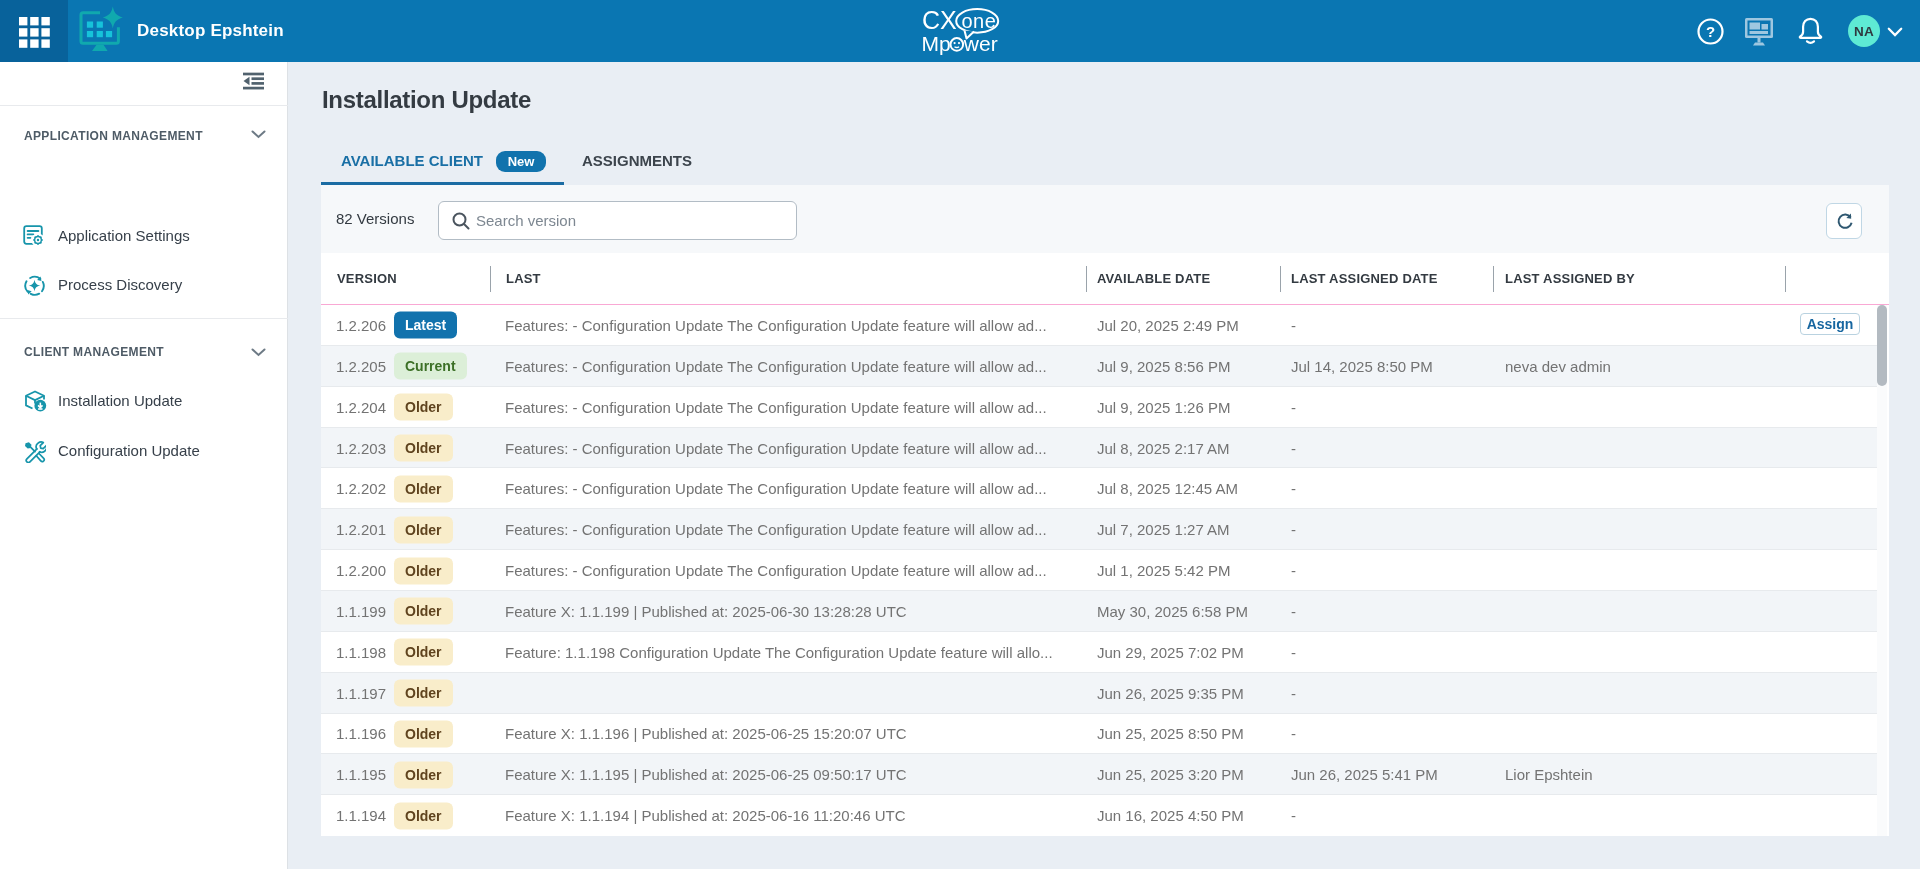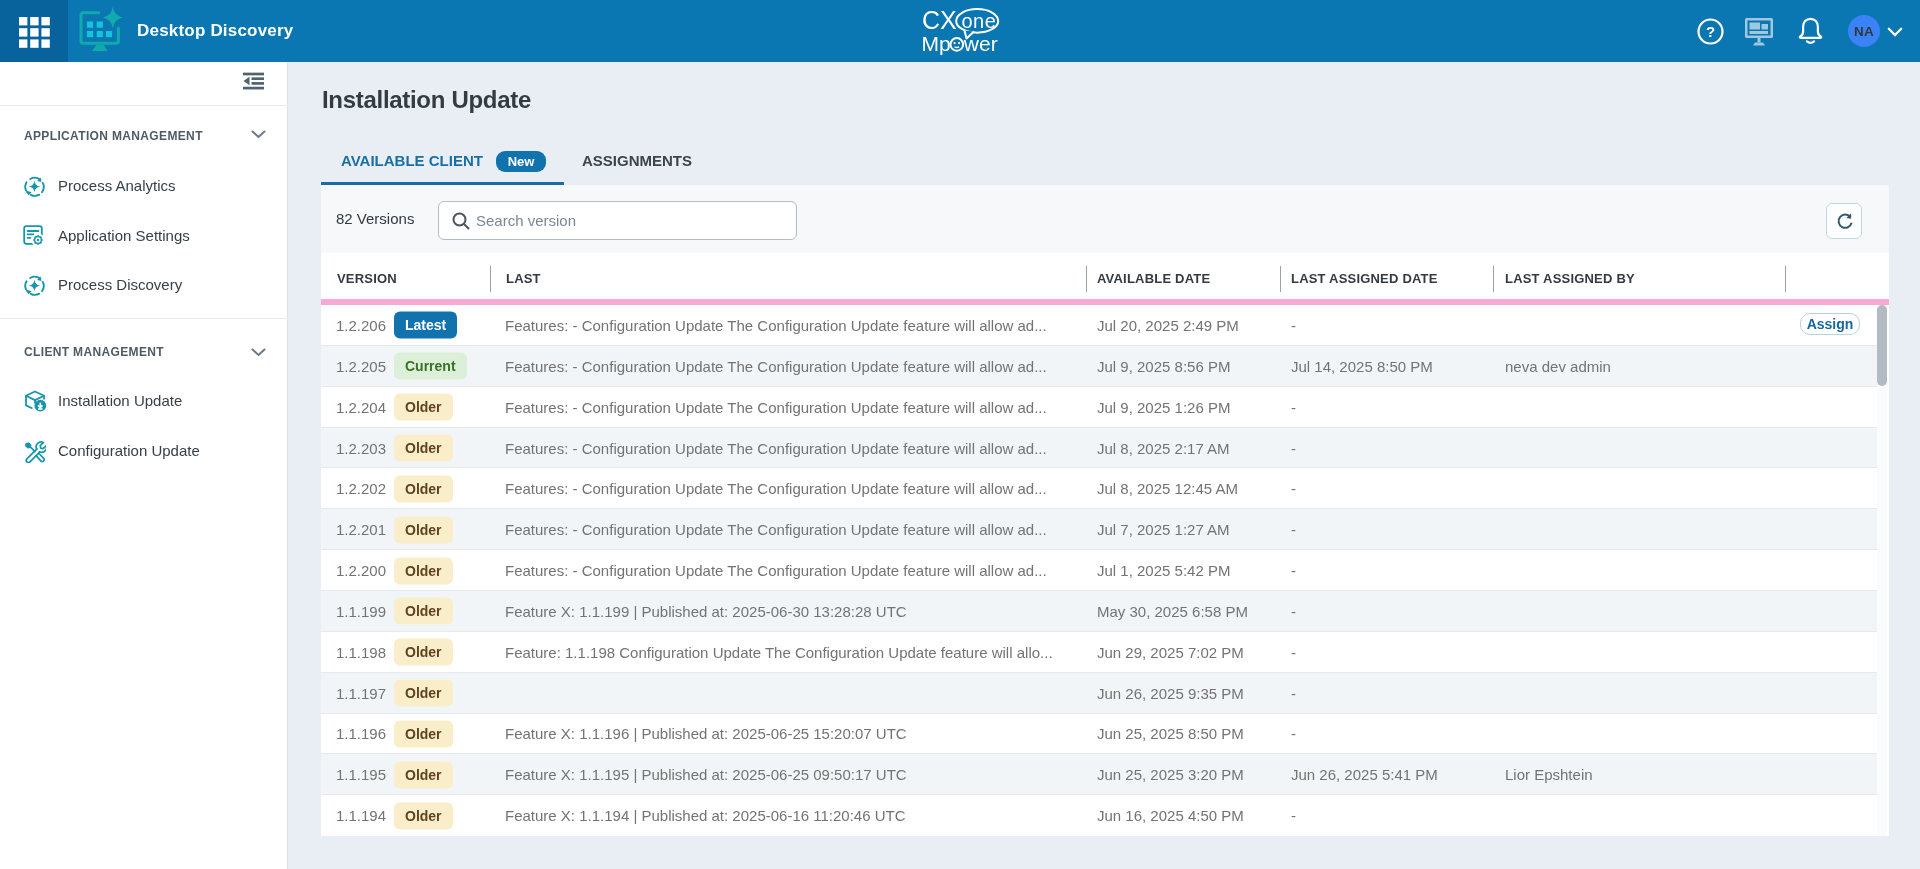--- a/index.html
+++ b/index.html
@@ -4,21 +4,21 @@
 *{margin:0;padding:0;box-sizing:border-box}
 html,body{width:1920px;height:869px;overflow:hidden;font-family:"Liberation Sans",sans-serif;background:#e9eef4}
 
 .topbar{position:absolute;left:0;top:0;width:1920px;height:62px;background:#0a76b2}
 .waffle{position:absolute;left:0;top:0;width:68px;height:62px;background:#08629b}
 .waffle svg{position:absolute;left:19px;top:17px}
 .applogo{position:absolute;left:76px;top:4px}
 .apptitle{position:absolute;left:137px;top:0;height:62px;line-height:62px;color:#fff;font-size:17px;font-weight:bold;letter-spacing:.2px}
 .cxlogo{position:absolute;left:918px;top:7px}
 .hicon{position:absolute;top:0;height:62px;display:flex;align-items:center;justify-content:center}
-.avatar{position:absolute;left:1848px;top:15px;width:32px;height:32px;border-radius:50%;background:#3b82f6;color:#30393f;font-weight:bold;font-size:13.5px;display:flex;align-items:center;justify-content:center;letter-spacing:.3px}
+.avatar{position:absolute;left:1848px;top:15px;width:32px;height:32px;border-radius:50%;background:#5eead4;color:#30393f;font-weight:bold;font-size:13.5px;display:flex;align-items:center;justify-content:center;letter-spacing:.3px}
 
 .sidebar{position:absolute;left:0;top:62px;width:288px;height:807px;background:#fff;border-right:1px solid #dde1e5}
 .collapse{position:absolute;left:243px;top:9px}
 .sdiv{position:absolute;left:0;width:288px;border-top:1px solid #e8eaed}
 .sect{position:absolute;left:24px;font-size:12px;font-weight:bold;color:#4e5b66;letter-spacing:.35px}
 .schev{position:absolute;left:251px}
 .sitem{position:absolute;left:0;width:288px;height:48px}
 .sitem svg{position:absolute;left:23px;top:13px}
 .sitem .lbl{position:absolute;left:58px;top:0;height:48px;line-height:48px;font-size:15px;color:#37404a}
 
@@ -31,37 +31,37 @@
 
 .panel{position:absolute;left:33px;top:123px;width:1568px;height:651px;background:#fff}
 .toolbar{position:absolute;left:0;top:0;width:1568px;height:68px;background:#f6f8fa}
 .vcount{position:absolute;left:15px;top:0;height:68px;line-height:68px;font-size:15px;color:#333a41}
 .search{position:absolute;left:117px;top:16px;width:359px;height:39px;background:#fff;border:1px solid #b2bcc5;border-radius:6px}
 .search .ph{position:absolute;left:37px;top:0;height:37px;line-height:37px;font-size:15px;color:#7d8791}
 .search svg{position:absolute;left:13px;top:10px}
 .refresh{position:absolute;left:1505px;top:18px;width:36px;height:36px;border:1px solid #c0d7e5;border-radius:6px;background:#fff}
 .refresh svg{position:absolute;left:8px;top:8px}
 
-.thead{position:absolute;left:0;top:68px;width:1568px;height:52px;background:#fff;border-bottom:6px solid #f9a8d4}
+.thead{position:absolute;left:0;top:68px;width:1568px;height:52px;background:#fff;border-bottom:1px solid #f9a8d4}
 .th{position:absolute;top:0;height:52px;line-height:52px;font-size:13px;font-weight:bold;color:#333a41;letter-spacing:.2px}
 .hsep{position:absolute;top:13px;height:26px;width:1px;background:#9aa3ab}
 .row{position:absolute;left:0;width:1556px;background:#fff}
 .row.alt{background:#f2f5f8}
 .rsep{position:absolute;left:0;top:-1px;width:1556px;height:1px;background:#e7eaed}
 .c{position:absolute;top:0;height:100%;display:flex;align-items:center;font-size:15px;color:#737373;white-space:nowrap}
 .ver{left:15px}
 .note{left:184px}
 .avail{left:776px}
 .last{left:970px}
 .by{left:1184px}
 .badge{position:absolute;left:73px;top:50%;transform:translateY(-50%);height:27px;line-height:27px;border-radius:6px;font-size:14px;font-weight:bold;padding:0 11px}
 .badge.latest{background:#1172ad;color:#fff}
 .badge.current{background:#dcefd8;color:#3c7026}
 .badge.older{background:#f9edca;color:#5f431e}
-.assignbtn{position:absolute;left:1479px;top:8px;width:60px;height:22px;border:1.5px solid #b9d2e0;border-radius:10px;background:#fff;color:#1766a0;font-size:14px;font-weight:bold;text-align:center;line-height:20px}
+.assignbtn{position:absolute;left:1479px;top:8px;width:60px;height:22px;border:1.5px solid #b9d2e0;border-radius:4px;background:#fff;color:#1766a0;font-size:14px;font-weight:bold;text-align:center;line-height:20px}
 .sbtrack{position:absolute;left:1556px;top:120px;width:10px;height:531px;background:#fafbfc}
 .sbthumb{position:absolute;left:1556px;top:120px;width:10px;height:81px;background:#b3bac1;border-radius:5px}
 </style></head>
 <body>
 <div class="topbar">
   <div class="waffle">
       <svg width="31" height="31" viewBox="0 0 31 31">
         <g fill="#fff">
     <rect x="0" y="0" width="8.4" height="8.4"></rect>
           <rect x="11.2" y="0" width="8.4" height="8.4"></rect>
@@ -80,21 +80,21 @@
     <g fill="#16c3da">
       <rect x="10.9" y="17.5" width="6.2" height="6.2"></rect>
           <rect x="20.7" y="17.5" width="6.2" height="6.2"></rect>
       <rect x="10.9" y="27" width="6.2" height="6.2"></rect>
           <rect x="20.7" y="27" width="6.2" height="6.2"></rect>
       <rect x="29.9" y="27" width="6.2" height="6.2"></rect>
     </g>
     <path d="M20.5 40.8 L27.5 40.8 L31.6 47 L16 47 Z" fill="#10a9ae"></path>
     <path d="M36.8 2.5 C38.2 9.2 40.2 11.2 46.8 13.5 C40.2 15.8 38.2 17.8 36.8 24.5 C35.4 17.8 33.4 15.8 26.8 13.5 C33.4 11.2 35.4 9.2 36.8 2.5 Z" fill="#10a9ae"></path>
   </svg></div>
-  <div class="apptitle">Desktop Discovery</div>
+  <div class="apptitle">Desktop Epshtein</div>
   <div class="cxlogo"><svg width="88" height="48" viewBox="0 0 88 48">
     <text x="4" y="22.3" font-family="Liberation Sans" font-size="25" fill="#fff">CX</text>
     <ellipse cx="59.2" cy="13.9" rx="21" ry="11.8" fill="none" stroke="#fff" stroke-width="2"></ellipse>
     <text x="43.5" y="21" font-family="Liberation Sans" font-size="20" letter-spacing="0.5" fill="#fff">one</text>
     <path d="M46.5 23.5 L48.5 31.5 L56 24.5" fill="#0a76b2" stroke="#fff" stroke-width="2" stroke-linejoin="round"></path>
     <text x="3.6" y="43.8" font-family="Liberation Sans" font-size="21" fill="#fff">Mp</text>
     <circle cx="38.8" cy="37.4" r="6.3" fill="none" stroke="#fff" stroke-width="2"></circle>
     <circle cx="36.6" cy="36.1" r="1.1" fill="#fff"></circle>
         <circle cx="41" cy="36.1" r="1.1" fill="#fff"></circle>
     <path d="M36.5 39.7 Q38.8 41.4 41.1 39.7" fill="none" stroke="#fff" stroke-width="1.4"></path>
@@ -137,34 +137,20 @@
       <line x1="8.5" y1="11.4" x2="21" y2="11.4"></line>
       <line x1="0" y1="16.1" x2="21" y2="16.1"></line>
     </g>
     <path d="M0.5 9 L6.5 4.8 L6.5 13.2 Z" fill="#51626e"></path>
   </svg></div>
   <div class="sdiv" style="top:43px"></div>
   <div class="sect" style="top:67px">APPLICATION MANAGEMENT</div>
   <svg class="schev" style="top:68px" width="15" height="9" viewBox="0 0 15 9">
       <polyline points="1.5,1.5 7.5,7 13.5,1.5" fill="none" stroke="#6d7a85" stroke-width="2" stroke-linecap="round"></polyline>
     </svg>
-  <div class="sitem" style="top:100px">
-      <svg width="23" height="23" viewBox="0 0 23 23">
- <g fill="none" stroke="#1795ab" stroke-width="1.9" stroke-linecap="round">
-  <path d="M4.6 17.7 A9 9 0 0 1 3.5 7.3"></path>
-  <path d="M7.2 4 A9 9 0 0 1 17.3 4.8"></path>
-  <path d="M19.8 7.9 A9 9 0 0 1 19 17.2"></path>
-  <path d="M16.2 19.7 A9 9 0 0 1 7.8 19.8"></path>
- </g>
- <path d="M17.5 2.6 L18.5 7.1 L14.1 6 Z" fill="#1795ab"></path>
- <path d="M5.2 20.5 L4.4 16 L8.7 17.3 Z" fill="#1795ab"></path>
- <path d="M11.5 5.7 C12.2 9.5 13.6 10.9 17.4 11.6 C13.6 12.3 12.2 13.7 11.5 17.5 C10.8 13.7 9.4 12.3 5.6 11.6 C9.4 10.9 10.8 9.5 11.5 5.7 Z" fill="#1795ab"></path>
-</svg>
-      <div class="lbl">Process Analytics</div>
-    </div>
   <div class="sitem" style="top:150px">
       <svg width="22" height="22" viewBox="0 0 22 22">
  <rect x="1.2" y="1.2" width="17.6" height="17.6" rx="2.2" fill="none" stroke="#1795ab" stroke-width="1.8"></rect>
  <g stroke="#1795ab" stroke-width="1.8" stroke-linecap="round">
   <line x1="4.6" y1="6" x2="15.4" y2="6"></line>
   <line x1="4.6" y1="9.4" x2="10.4" y2="9.4"></line>
   <line x1="4.6" y1="12.8" x2="7.4" y2="12.8"></line>
  </g>
  <circle cx="15" cy="15" r="6.6" fill="#fff"></circle>
  <g fill="none" stroke="#1795ab" stroke-width="1.5">

